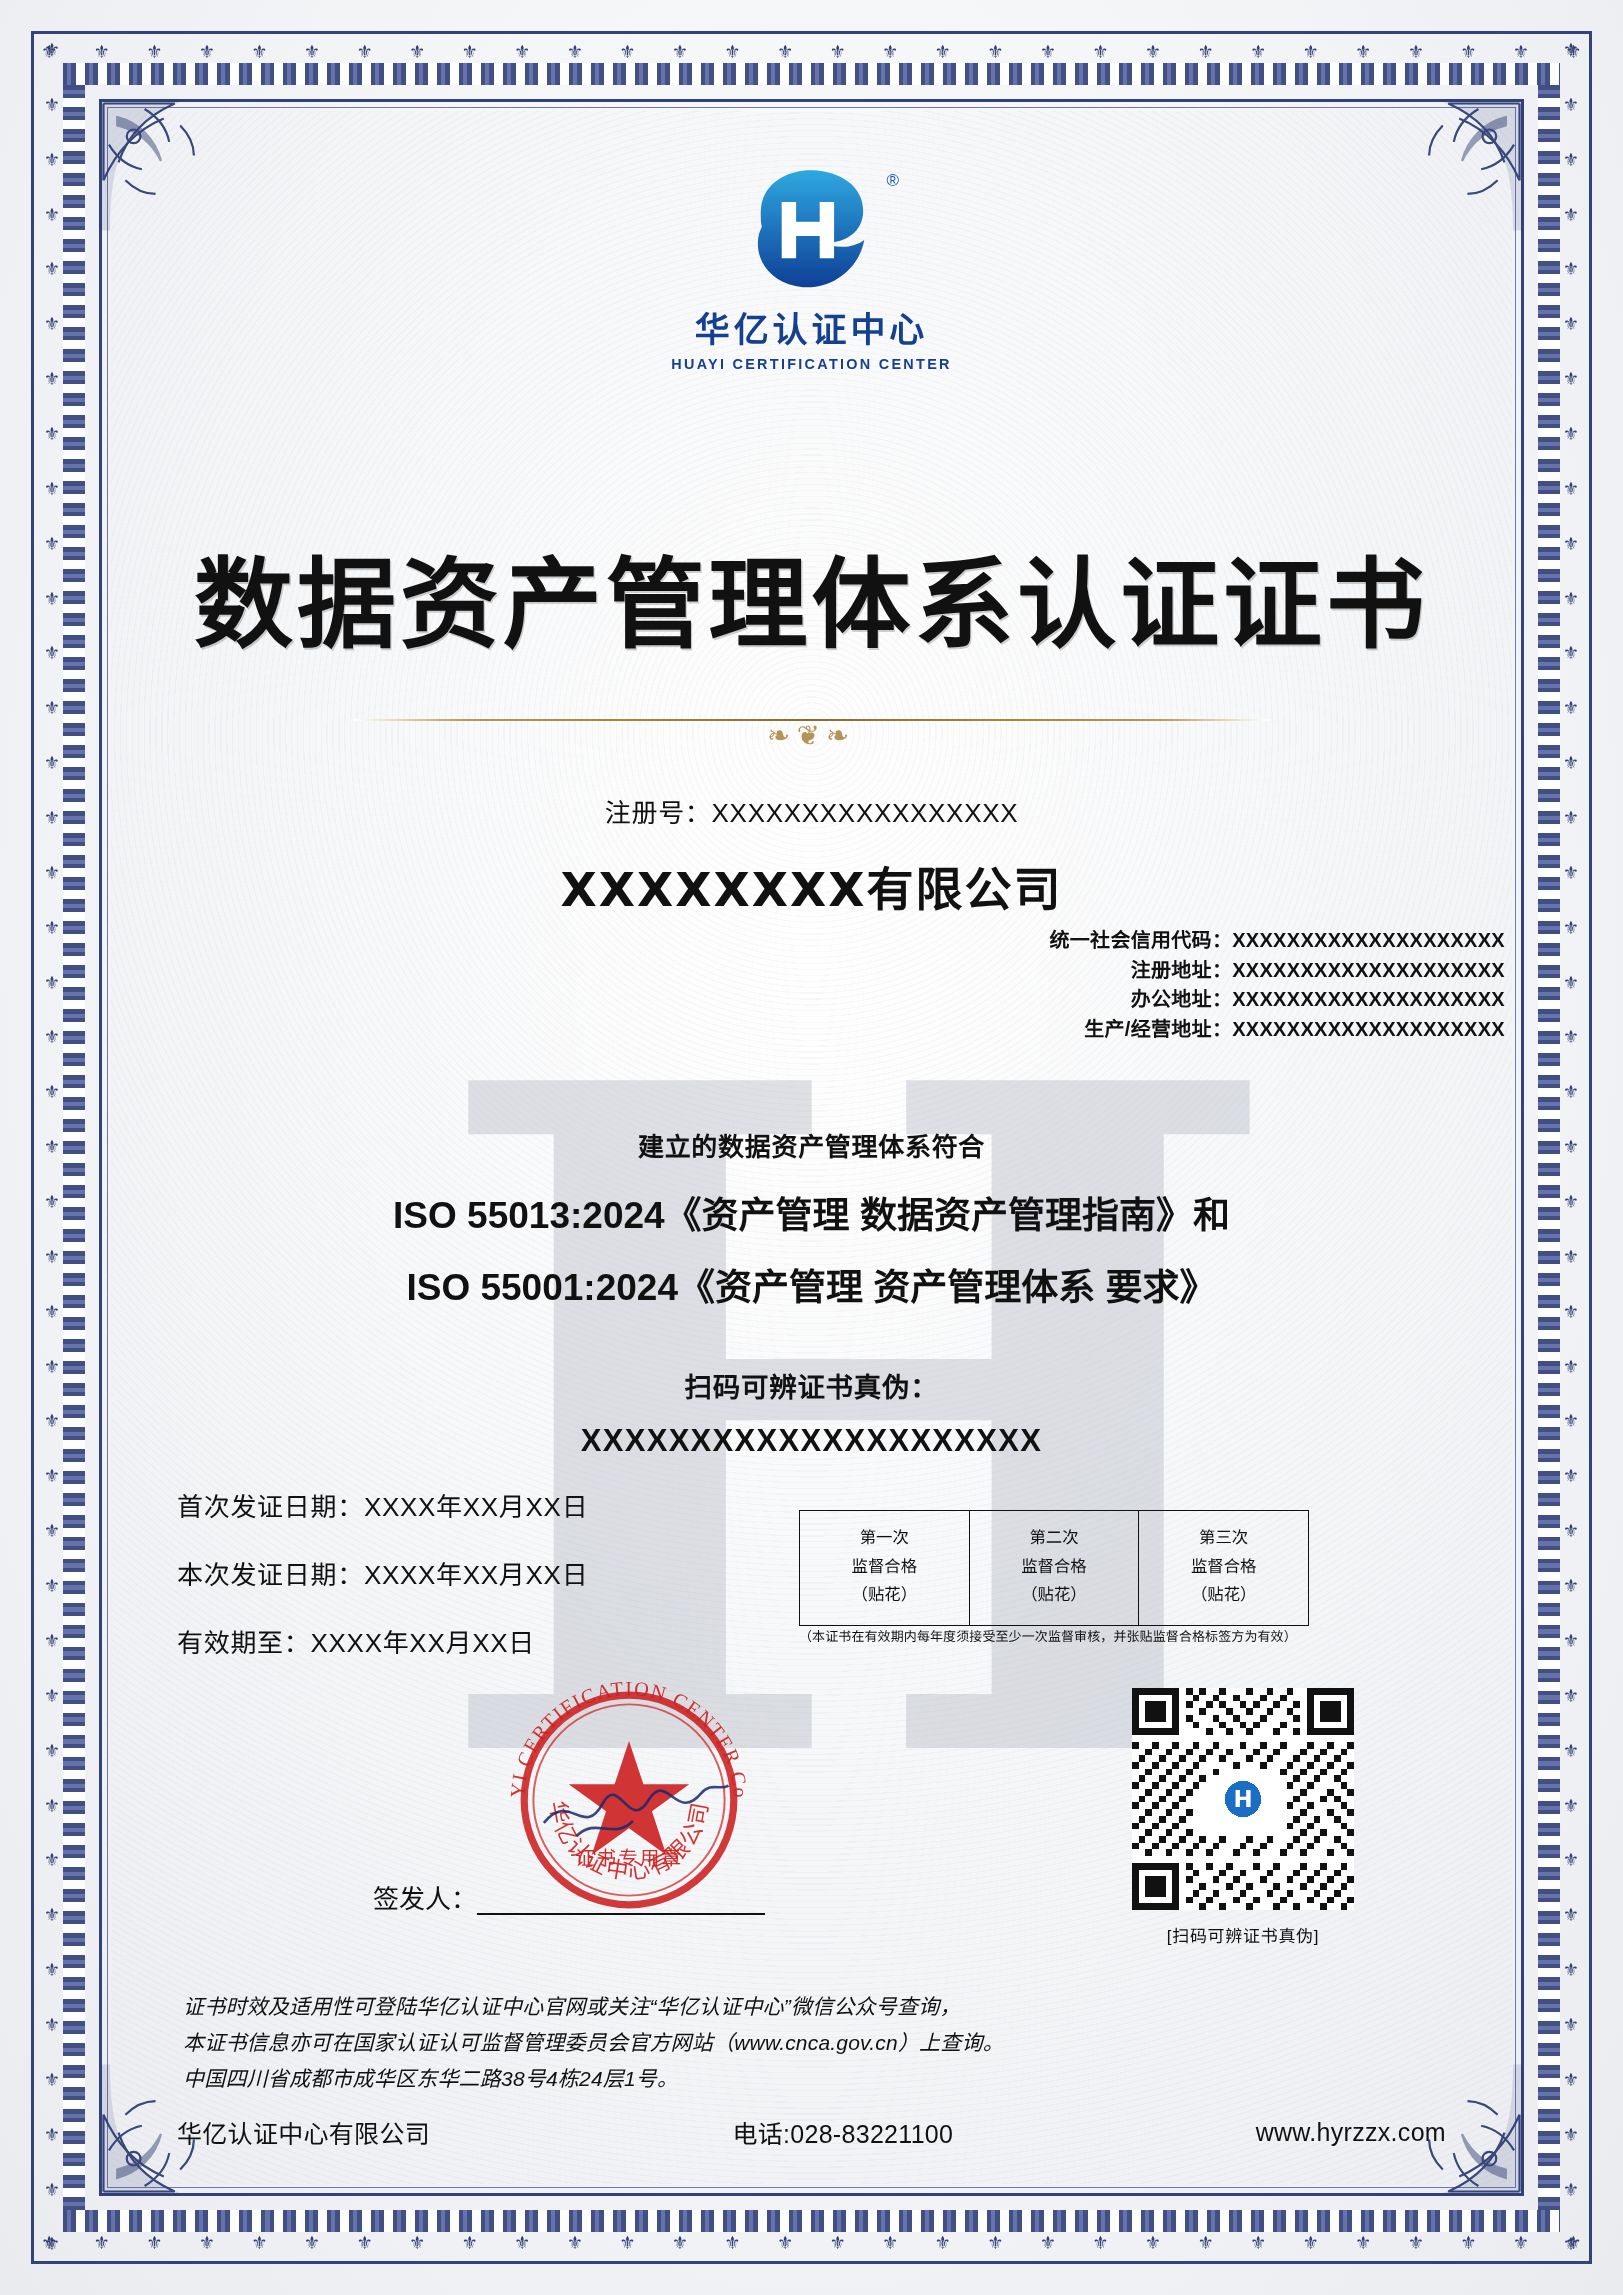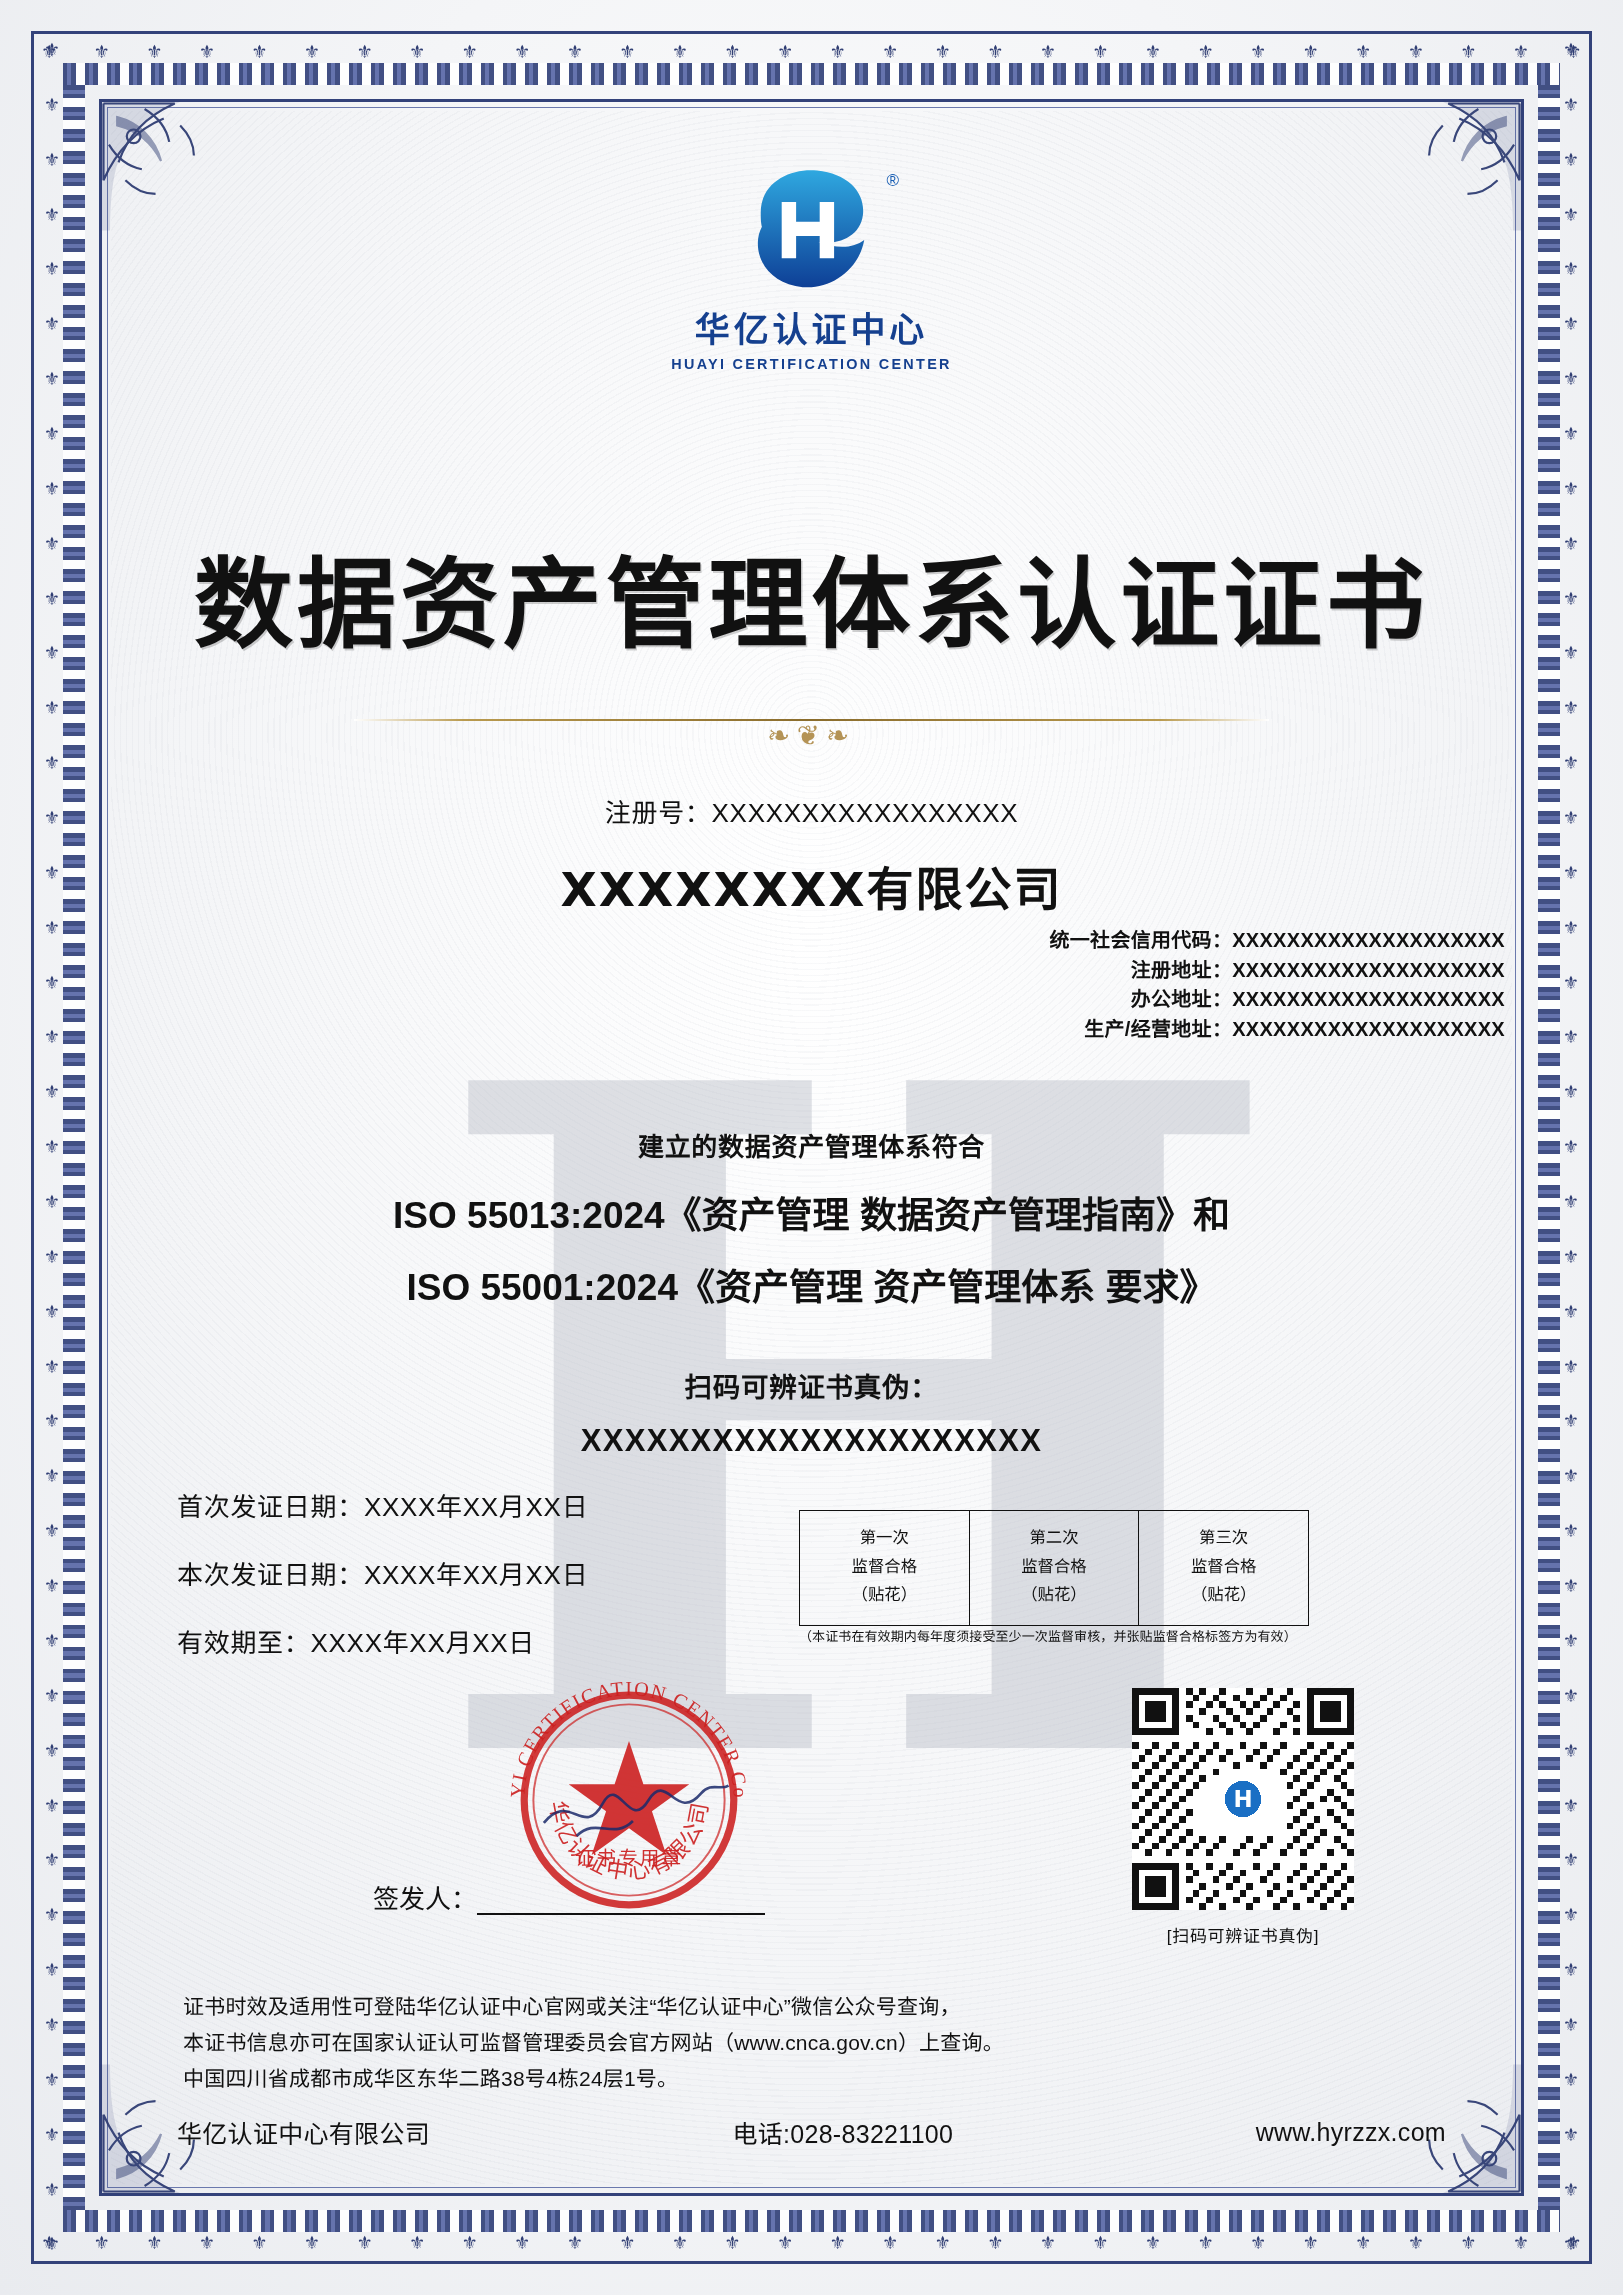--- a/index.html
+++ b/index.html
@@ -215,21 +215,21 @@
   }
   .qr-box{
     width:222px;height:222px;background:#fff;position:relative;
   }
   .qr-cap{
     margin-top:11.8px;text-align:center;font-size:17px;color:#111;letter-spacing:0.7px;
   }
 
   
   .notes{
-    position:absolute;left:65px;right:65px;top:1871px;
+    position:absolute;left:65px;right:65px;top:1871px;font-style:italic;
   }
   .notes .n{
     font-size:21px;color:#111;line-height:1.72;letter-spacing:0.2px;white-space:nowrap;
   }
 
   .footer{
     position:absolute;left:59px;right:59px;top:1996px;
     display:flex;justify-content:space-between;align-items:center;
     font-size:25px;color:#111;letter-spacing:0.3px;
   }

